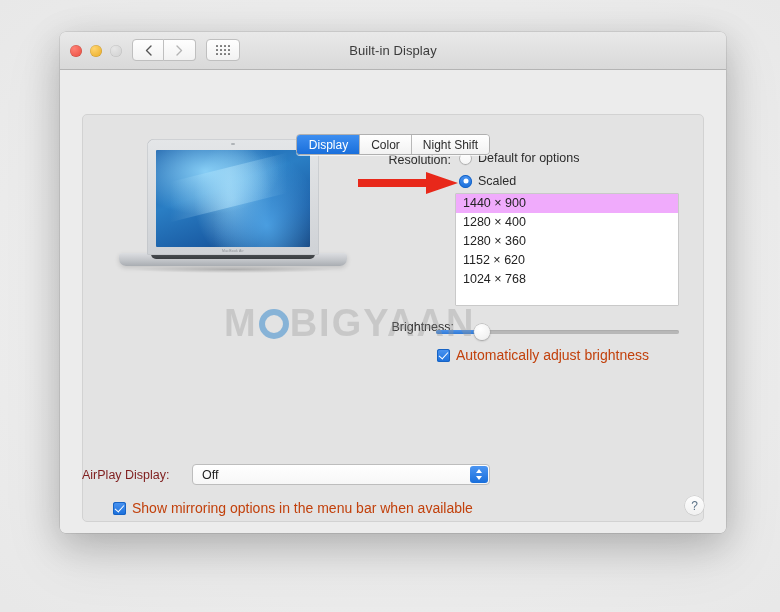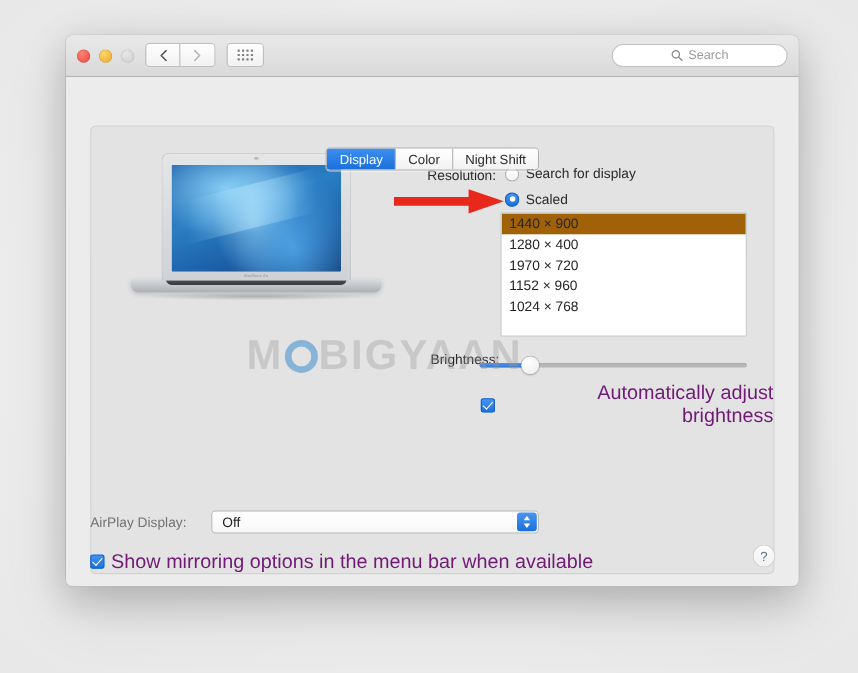--- a/index.html
+++ b/index.html
@@ -320,21 +320,21 @@
     overflow: hidden;
   }
   .res-item {
     height: 19px;
     line-height: 19px;
     padding-left: 7px;
     font-size: 12.5px;
     color: #232323;
   }
   .res-item.selected {
-    background: #a16207;
+    background: #f0abfc;
   }
 
   
   #bright-label { left: 275px; top: 205px; width: 96px; }
 
   #slider {
     position: absolute;
     left: 353px;
     top: 210px;
     width: 243px;
@@ -387,29 +387,29 @@
   }
   .checkbox.on::after {
     content: "";
     position: absolute;
     left: 4px; top: 1px;
     width: 4px; height: 8px;
     border: solid #fff;
     border-width: 0 1.8px 1.8px 0;
     transform: rotate(42deg);
   }
-  .check-label { font-size: 18px; color: #701a75; text-align: right; }
+  .check-label { font-size: 14px; color: #c2410c; }
 
   
   #airplay-label {
     position: absolute;
     left: 22px;
     top: 398px;
     font-size: 12.5px;
-    color: #737373;
+    color: #7f1d1d;
   }
   #airplay-popup {
     position: absolute;
     left: 132px;
     top: 394px;
     width: 298px;
     height: 21px;
     background: linear-gradient(180deg, #ffffff 0%, #f7f7f7 100%);
     border: 1px solid #bdbdbd;
     border-radius: 4px;
@@ -433,21 +433,21 @@
   }
   .popup-arrows i {
     width: 0; height: 0;
     border-left: 3.5px solid transparent;
     border-right: 3.5px solid transparent;
     display: block;
   }
   .popup-arrows i.up   { border-bottom: 4px solid #fff; }
   .popup-arrows i.down { border-top: 4px solid #fff; }
 
-  #mirror-check { left: 22px; top: 430px; }
+  #mirror-check { left: 22px; top: 430px; padding-left: 31px; }
 
   #help-button {
     position: absolute;
     right: 22px;
     top: 426px;
     width: 19px; height: 19px;
     border-radius: 50%;
     background: linear-gradient(180deg, #fdfdfd 0%, #f1f1f1 100%);
     box-shadow: 0 0 0 0.5px #c4c4c4, 0 0.5px 1px rgba(0,0,0,0.10);
     display: flex; align-items: center; justify-content: center;
@@ -503,28 +503,22 @@
           <i></i>
           <i></i>
           <i></i>
         <i></i>
           <i></i>
           <i></i>
           <i></i>
       </span>
     </div>
 
-
-    <div id="search-field">
-      <svg class="mag" width="11" height="11" viewBox="0 0 11 11">
-        <circle cx="4.4" cy="4.4" r="3.3" stroke="#8d8d8d" stroke-width="1.2" fill="none"></circle>
-        <path d="M6.9 6.9 L10 10" stroke="#8d8d8d" stroke-width="1.2" stroke-linecap="round"></path>
-      </svg>
-      <span id="search-placeholder">Search</span>
-    </div>
+    <div id="window-title">Built-in Display</div>
+
   </div>
 
   <div id="win-body">
 
     <div id="panel">
 
       <div id="laptop">
         <div class="base"></div>
         <div class="keyboard"></div>
         <div class="lid">
@@ -532,33 +526,33 @@
           <div class="screen"></div>
           <div class="brand">MacBook Air</div>
         </div>
         <div class="shadow"></div>
       </div>
 
       <div class="row-label" id="res-label">Resolution:</div>
 
       <div class="radio-row" id="radio-default">
         <span class="radio"></span>
-        <span class="radio-label">Search for display</span>
+        <span class="radio-label">Default for options</span>
       </div>
 
       <div class="radio-row" id="radio-scaled">
         <span class="radio on"></span>
         <span class="radio-label">Scaled</span>
       </div>
 
       <div id="res-list">
         <div class="res-item selected">1440 × 900</div>
         <div class="res-item">1280 × 400</div>
-        <div class="res-item">1970 × 720</div>
-        <div class="res-item">1152 × 960</div>
+        <div class="res-item">1280 × 360</div>
+        <div class="res-item">1152 × 620</div>
         <div class="res-item">1024 × 768</div>
       </div>
 
       <div class="row-label" id="bright-label">Brightness:</div>
 
       <div id="slider">
         <div class="track"></div>
         <div class="track-fill" style="width: 46.17px;"></div>
         <div class="knob" style="left: 38.17px;"></div>
       </div>

